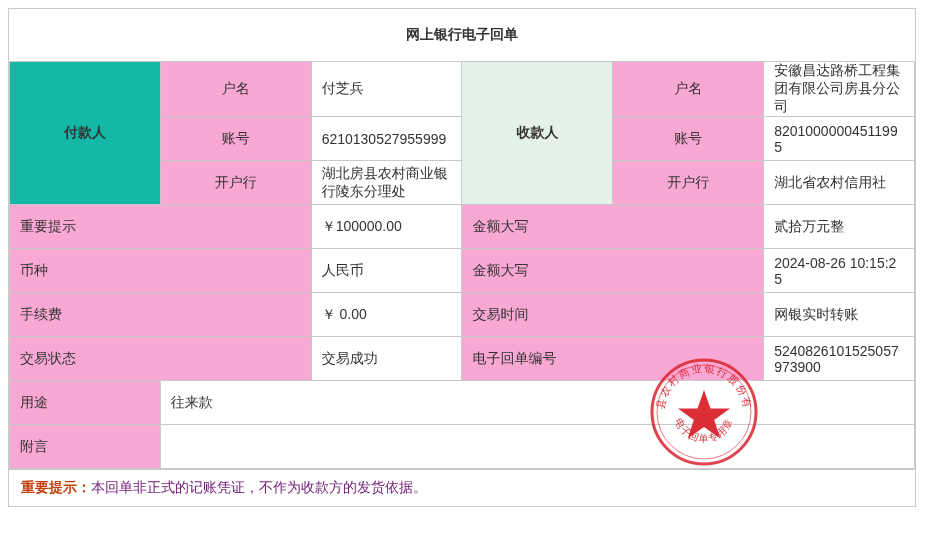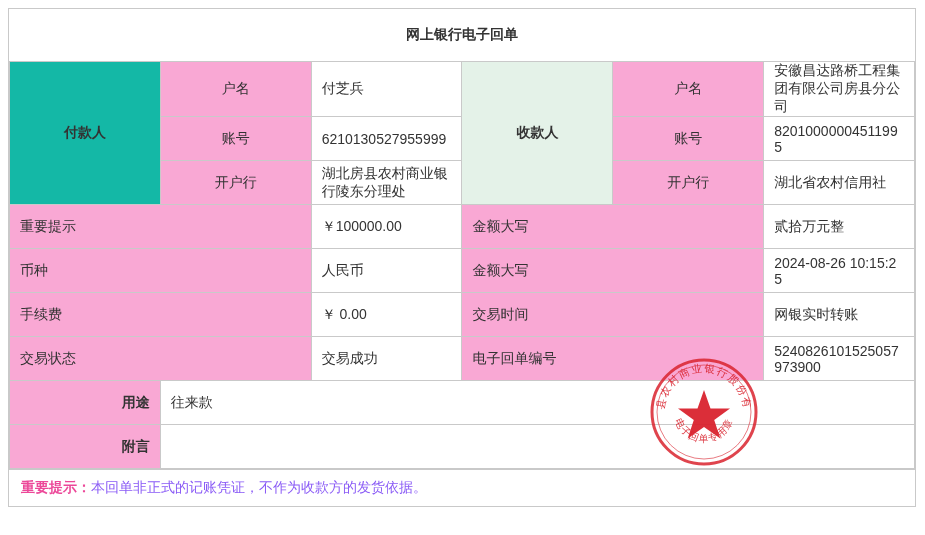--- a/index.html
+++ b/index.html
@@ -71,37 +71,36 @@
     width: 58px;
   }
   .col-sublabel { width: 78px; text-align: center; }
   .col-value-left { width: 282px; }
   .value {
     font-size: 14px;
     color: #333333;
   }
   .note-label {
     width: 58px;
-    text-align: right;
-    font-weight: bold;
+    text-align: left;
   }
   .tall-row td { height: 47px; }
   .footer {
     border-top: 1px solid #c9c9c9;
     padding: 9px 12px;
     font-size: 14px;
     color: #333333;
     background: #ffffff;
   }
   .footer .warn {
-    color: #ec4899;
+    color: #c2410c;
     font-weight: bold;
   }
   .footer .warn-text {
-    color: #8b5cf6;
+    color: #701a75;
   }
   .stamp {
     position: absolute;
     right: 155px;
     bottom: 38px;
     width: 112px;
     height: 112px;
     pointer-events: none;
   }
   .stamp svg { display: block; }

